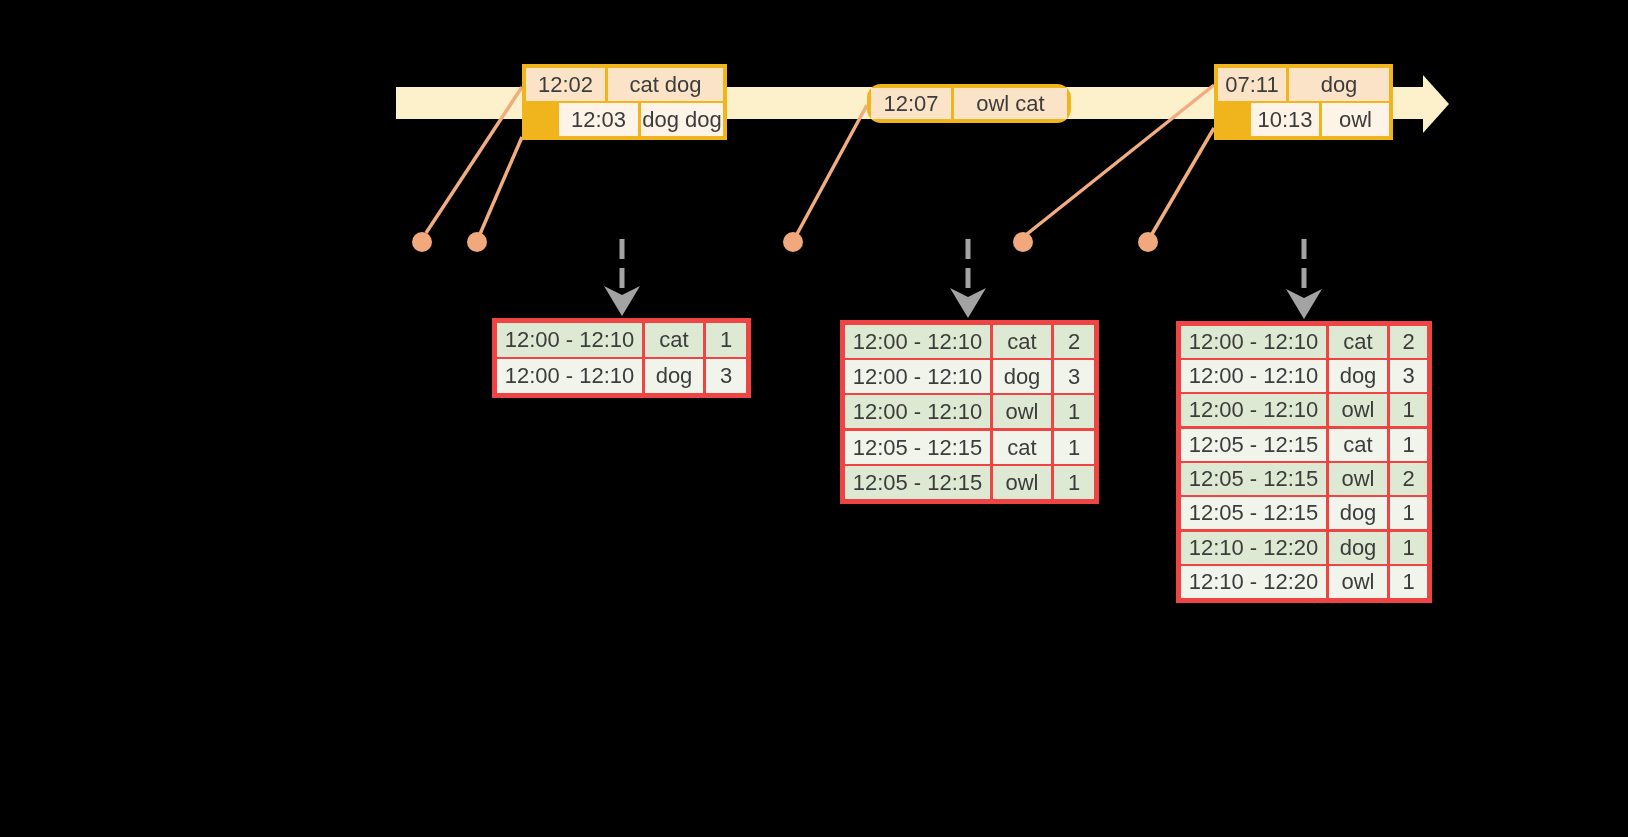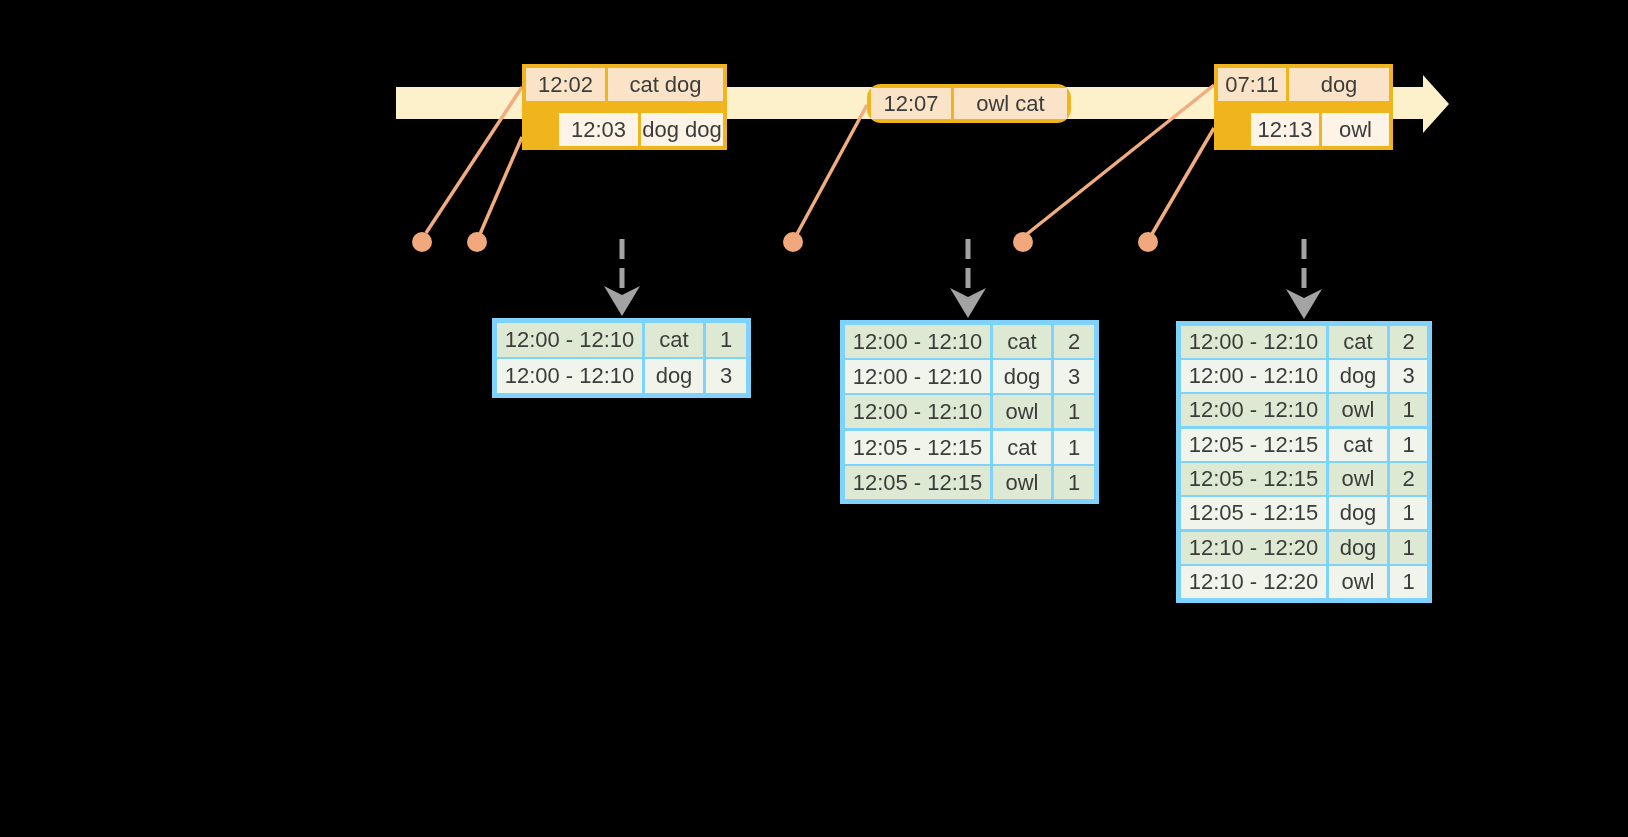--- a/index.html
+++ b/index.html
@@ -9,27 +9,27 @@
   }
   svg { position:absolute; left:0; top:0; }
 
   
   .etable {
     position:absolute; background:#f0b41c; padding:4px; box-sizing:border-box;
   }
   .etable .trow {
     display:grid; grid-template-columns:var(--c1) 1fr; column-gap:3px; height:var(--rh);
   }
-  .etable .trow + .trow { margin-top:12px;padding-left:33px; }
+  .etable .trow + .trow { margin-top:2px;padding-left:33px; }
   .etable .trow:nth-of-type(odd) .cell { background:#fae3c6; }
   .etable .trow:nth-of-type(even) .cell { background:#fdf3e6; }
 
   
   .rtable {
-    position:absolute; background:#7dd3fc; padding:5px; box-sizing:border-box;
+    position:absolute; background:#ef4444; padding:5px; box-sizing:border-box;
   }
   .rtable .trow {
     display:grid; grid-template-columns:145px 58px 1fr; column-gap:3px; height:var(--rh);
   }
   .rtable .trow + .trow { margin-top:2px; }
   .rtable .trow.group-end { margin-bottom:3px; }
   .rtable .trow:nth-of-type(odd) .cell { background:#dde9d2; }
   .rtable .trow:nth-of-type(even) .cell { background:#f0f4eb; }
 
   .cell {
@@ -101,21 +101,21 @@
     </div>
 
   <div class="etable" style="left:1214px; top:64px; width:179px; --c1:68px; --rh:33px;">
 
       <div class="trow">
         <div class="cell">07:11</div>
         <div class="cell">dog</div>
       </div>
 
       <div class="trow">
-        <div class="cell">12:13</div>
+        <div class="cell">10:13</div>
         <div class="cell">owl</div>
       </div>
     </div>
 
   <div class="rtable" style="left:492px; top:318px; width:259px; --rh:34px;">
 
       <div class="trow">
         <div class="cell">12:00 - 12:10</div>
         <div class="cell">cat</div>
         <div class="cell">1</div>

